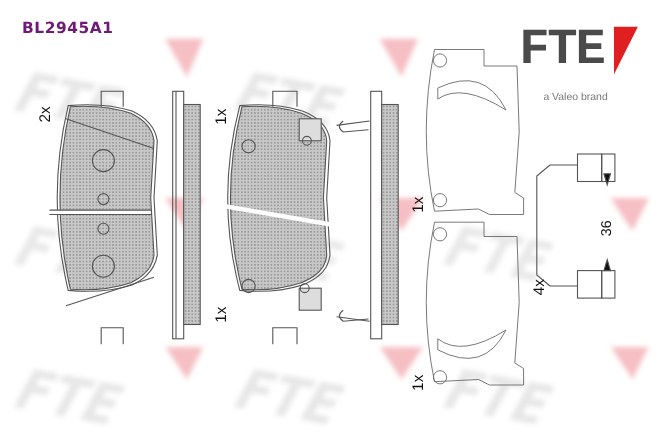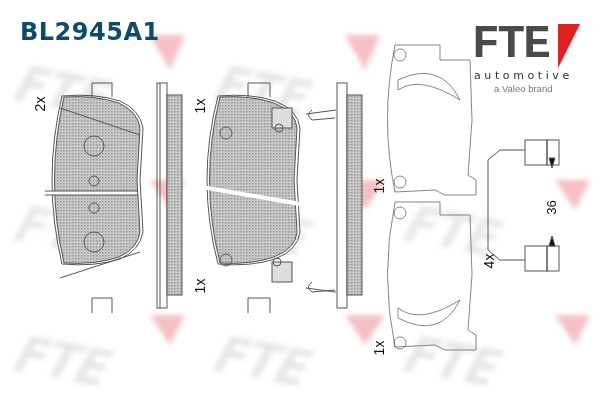--- a/index.html
+++ b/index.html
@@ -1,18 +1,18 @@
 <!DOCTYPE html>
 <html><head>
 <meta charset="utf-8">
 <style>
   html, body { margin:0; padding:0; background:#fff; }
   body { width:600px; height:400px; position:relative; overflow:hidden; font-family:"Liberation Sans", sans-serif; }
   #canvas { position:absolute; left:0; top:0; width:600px; height:400px; }
-  .part-no { position:absolute; left:20px; top:18px; font-size:24px; font-weight:bold; color:#0c4a6e; letter-spacing:0.5px; font-family:"DejaVu Sans", sans-serif; }
+  .part-no { position:absolute; left:20px; top:18px; font-size:14px; font-weight:bold; color:#701a75; letter-spacing:0.5px; font-family:"DejaVu Sans", sans-serif; }
   .logo { position:absolute; left:470px; top:22px; width:110px; height:75px; }
   .logo-fte { position:absolute; left:2px; top:0; font-size:46px; font-weight:bold; color:#4a4a4a; letter-spacing:-2px; line-height:46px; font-family:Liberation Mono, monospace; }
   .logo-auto { position:absolute; left:4px; top:47px; font-size:11px; letter-spacing:3.6px; color:#333; font-family:"DejaVu Sans", sans-serif; }
   .logo-valeo { position:absolute; left:24px; top:61px; font-size:9.5px; color:#777; }
   .qty { position:absolute; font-size:14px; color:#111; transform:rotate(-90deg); transform-origin:center; }
   .dim { position:absolute; font-size:13px; color:#111; transform:rotate(-90deg); }
 </style>
 </head>
 <body>
 
@@ -125,21 +125,20 @@
   </g>
 </svg>
 
 <div class="part-no">BL2945A1</div>
 
 <div class="logo">
   <div class="logo-fte">FTE</div>
   <svg style="position:absolute;left:88px;top:2px" width="22" height="44">
       <polygon points="0,0 22,0 0,44" fill="#e02020"></polygon>
     </svg>
-  <div class="logo-auto">automotive</div>
   <div class="logo-valeo">a Valeo brand</div>
 </div>
 
 <div class="qty" style="left:33px;top:96px">2x</div>
 <div class="qty" style="left:193px;top:98px">1x</div>
 <div class="qty" style="left:193px;top:278px">1x</div>
 <div class="qty" style="left:372px;top:178px">1x</div>
 <div class="qty" style="left:372px;top:340px">1x</div>
 <div class="qty" style="left:482px;top:253px">4x</div>
 <div class="dim" style="left:544px;top:200px">36</div>

